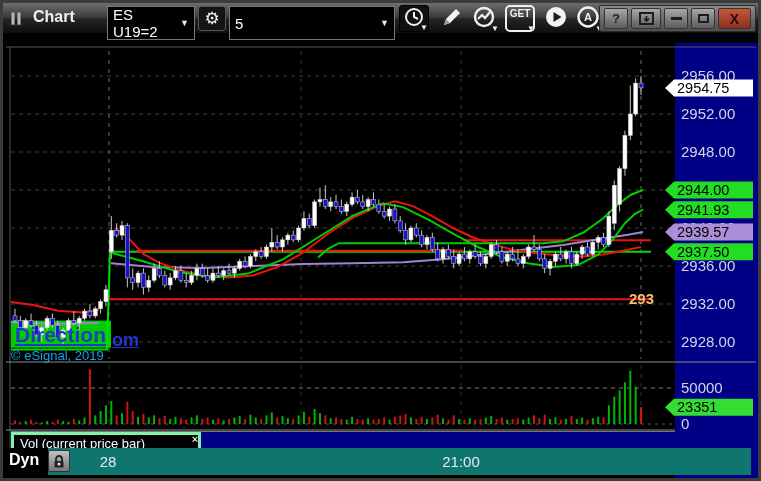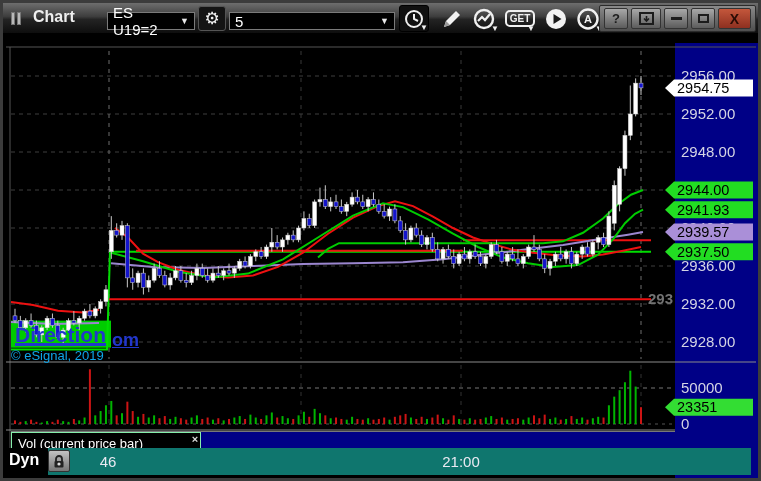--- a/index.html
+++ b/index.html
@@ -6,49 +6,49 @@
   *{box-sizing:border-box;}
   #win{position:relative;width:761px;height:481px;background:#000;border:3px solid #3c3c3c;
        font-family:"Liberation Sans",sans-serif;overflow:hidden;}
   #chartsvg{position:absolute;left:0;top:0;z-index:1;}
   
   .titlebar{position:absolute;left:0;top:0;width:755px;height:31px;z-index:10;
     background:linear-gradient(#6e6e6e,#3d3d3d 45%,#232323 55%,#0e0e0e);border-bottom:1px solid #000;}
   .win-icon{position:absolute;left:8px;top:8px;width:16px;height:14px;}
   .win-icon span{display:inline-block;width:4px;height:13px;background:#b9b9b9;margin-right:2px;border:1px solid #777;}
   .title-label{position:absolute;left:30px;top:5px;color:#efefef;font-size:16px;font-weight:bold;}
-  .combo{position:absolute;top:9px;height:16px;background:#000;border:1px solid #7a7a7a;color:#fff;
-    font-size:15px;display:flex;align-items:center;padding:8px 5px;}
+  .combo{position:absolute;top:3px;height:16px;background:#000;border:1px solid #7a7a7a;color:#fff;
+    font-size:15px;display:flex;align-items:center;padding:16px 5px;}
   .combo .caret{margin-left:auto;font-size:9px;color:#e8e8e8;padding-left:6px;}
   .combo-symbol{left:104px;width:88px;}
   .combo-interval{left:226px;width:166px;}
-  .tool-btn{position:absolute;top:2px;width:30px;height:27px;display:flex;align-items:center;justify-content:center;}
+  .tool-btn{position:absolute;top:2px;width:30px;height:27px;display:flex;justify-content:center;}
   .tool-btn.pressed{background:#101010;border:1px solid #000;border-radius:3px;}
   .tb-caret{position:absolute;right:0px;bottom:-1px;font-size:8px;color:#f0f0f0;}
   .gear-btn{left:195px;width:28px;height:25px;top:3px;background:#141414;border:1px solid #555;border-radius:3px;
     color:#f2f2f2;font-size:17px;display:flex;align-items:center;justify-content:center;position:absolute;}
   .winbtns{position:absolute;right:2px;top:2px;height:27px;display:flex;align-items:center;gap:3px;
     background:linear-gradient(#8a8a8a,#4f4f4f);padding:2px 4px;border:1px solid #2b2b2b;border-radius:2px;}
   .winbtn{width:24px;height:21px;background:linear-gradient(#a8a8a8,#5c5c5c);border:1px solid #333;
     border-radius:2px;display:flex;align-items:center;justify-content:center;color:#1c1c1c;
     font-size:13px;font-weight:bold;}
   .winbtn.wide{width:30px;}
   .winbtn.close{width:33px;background:linear-gradient(#c4573c,#8e3020);color:#2a0c05;font-size:14px;}
   .min-glyph{width:11px;height:3px;background:#1c1c1c;display:inline-block;}
   .max-glyph{width:11px;height:9px;border:2px solid #1c1c1c;display:inline-block;}
   
   .header-line{position:absolute;left:14px;top:56px;z-index:3;color:#ffffff;font-size:13px;}
-  .watermark{position:absolute;left:12px;top:320px;z-index:3;color:#2237cc;font-weight:bold;text-decoration:underline;}
+  .watermark{position:absolute;left:12px;top:320px;z-index:3;color:#2237cc;font-weight:bold;}
   .wm1{font-size:21px;text-decoration:underline;}
   .wm2{position:absolute;left:97px;top:7px;font-size:18px;text-decoration:underline;text-align:center;}
   .copyright{position:absolute;left:8px;top:345px;z-index:3;color:#0ea5e9;font-size:13px;}
-  .red-label{position:absolute;left:645px;top:287px;z-index:2;color:#737373;font-size:15px;font-weight:bold;}
+  .red-label{position:absolute;left:626px;top:287px;z-index:2;color:#fdba74;font-size:15px;font-weight:bold;}
   
   .tabrow{position:absolute;left:8px;top:428px;width:664px;height:22px;z-index:4;background:#000086;border-top:1px solid #777;}
-  .voltab{position:absolute;left:0;top:0;width:190px;height:22px;background:#000;border:1px solid #86efac;
+  .voltab{position:absolute;left:0;top:0;width:190px;height:22px;background:#000;border:3px solid #86efac;
     color:#fff;font-size:13px;display:flex;align-items:center;padding-left:6px;text-align:right;}
   .voltab-close{position:absolute;left:178px;top:1px;color:#ddd;font-size:11px;font-weight:bold;width:12px;height:12px;line-height:12px;text-align:center;}
   
   .bottombar{position:absolute;left:3px;right:7px;bottom:3px;height:27px;z-index:4;background:#0f766e;}
   .dyn-box{position:absolute;left:0;top:0;width:42px;height:100%;background:#000;}
   .dyn-label{position:absolute;left:3px;top:3px;color:#fff;font-weight:bold;font-size:16px;}
   .lock-btn{position:absolute;left:42px;top:2px;width:22px;height:22px;background:linear-gradient(#c2c2c2,#767676);
     border:1px solid #333;border-radius:2px;display:flex;align-items:center;justify-content:center;}
   .time-label{position:absolute;top:5px;transform:translateX(-50%);color:#e9e9f2;font-size:15px;}
 </style>
@@ -593,19 +593,19 @@
       <span class="dyn-label">Dyn</span>
     </div>
     <div class="lock-btn">
       <svg width="14" height="15" viewBox="0 0 14 15">
         <path d="M4 7V5a3 3 0 0 1 6 0v2" fill="none" stroke="#222" stroke-width="1.8"></path>
         <rect x="2.5" y="7" width="9" height="6.5" rx="1" fill="#222"></rect>
         <circle cx="7" cy="10" r="1.6" fill="#ddd"></circle>
       </svg>
     </div>
     <div id="timeAxis" style="position:absolute;left:0;top:0;right:0;bottom:0;">
-        <span class="time-label" style="left: 102px;">46</span>
+        <span class="time-label" style="left: 102px;">28</span>
         <span class="time-label" style="left: 287px; margin-top: 24px;">12:00</span>
         <span class="time-label" style="left: 455px;">21:00</span>
       </div>
   </div>
 
 </div>
 
 </body></html>

